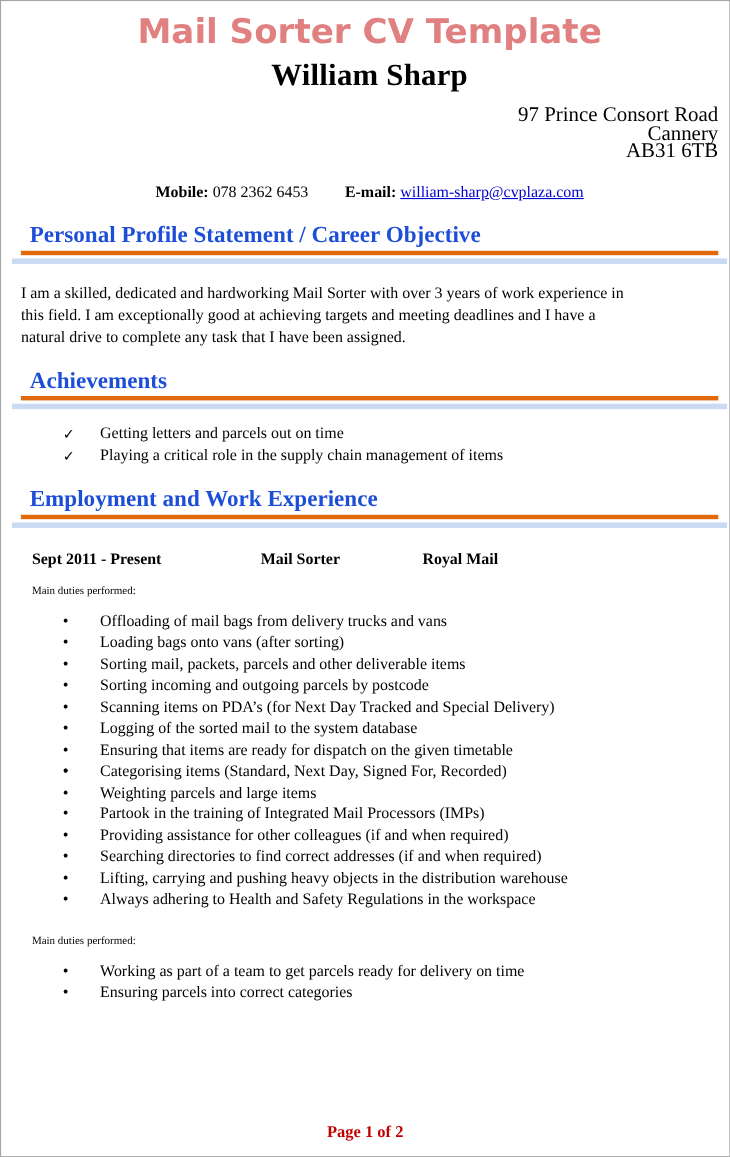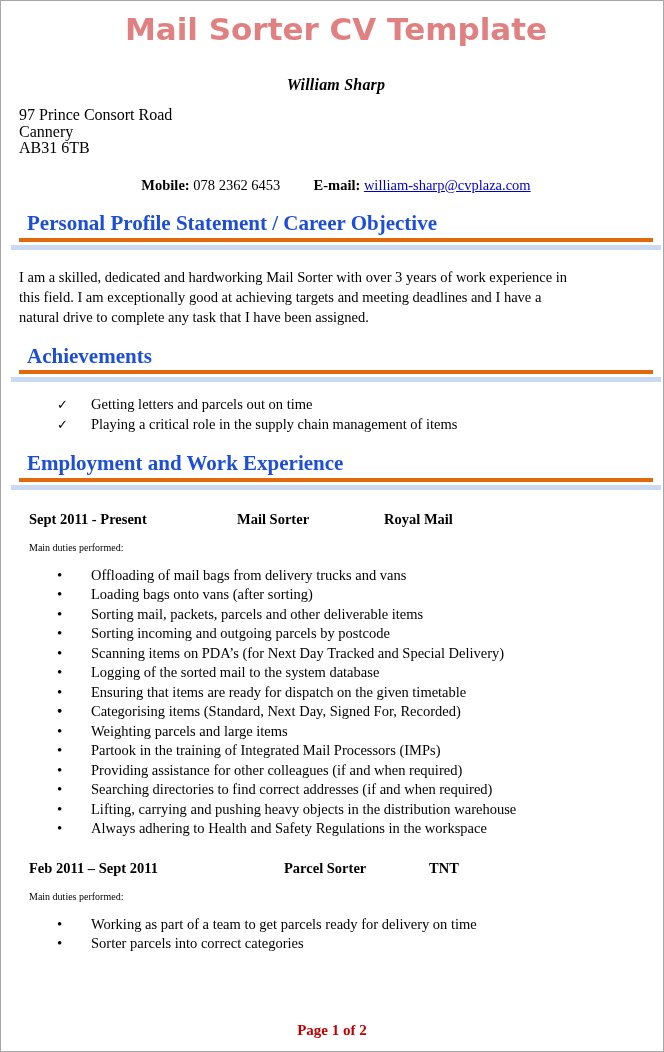--- a/index.html
+++ b/index.html
@@ -33,29 +33,28 @@
     font-weight: bold;
     font-size: 31px;
     line-height: 1;
     color: #E08080;
     margin: 13px 0 0 0;
     letter-spacing: 0px;
   }
   .person-name {
     text-align: center;
     font-weight: bold;
-    font-size: 16px;
-    line-height: 1;
-    margin: 32px 0 0 0;
+    font-size: 28px;
+    line-height: 1;
+    margin: 10px 0 0 0;
     letter-spacing: 0.2px;
-    font-style: italic;
   }
   .address-block {
-    text-align: left;
-    font-size: 16px;
+    text-align: right;
+    font-size: 19px;
     line-height: 16.5px;
     margin: 14px 0 0 0;
   }
   .address-block div { white-space: pre; }
 
   .contact-line {
     text-align: center;
     font-size: 14.5px;
     line-height: 1;
     margin: 21px 0 0 0;
@@ -223,29 +222,24 @@
               <li><span class="marker">•</span><span>Categorising items (Standard, Next Day, Signed For, Recorded)</span></li>
               <li><span class="marker">•</span><span>Weighting parcels and large items</span></li>
               <li><span class="marker">•</span><span>Partook in the training of Integrated Mail Processors (IMPs)</span></li>
               <li><span class="marker">•</span><span>Providing assistance for other colleagues (if and when required)</span></li>
               <li><span class="marker">•</span><span>Searching directories to find correct addresses (if and when required)</span></li>
               <li><span class="marker">•</span><span>Lifting, carrying and pushing heavy objects in the distribution warehouse</span></li>
               <li><span class="marker">•</span><span>Always adhering to Health and Safety Regulations in the workspace</span></li>
             </ul>
           </div>
           <div class="job">
-            <div class="job-header">
-              <span class="col-date">Feb 2011 – Sept 2011</span>
-              <span class="col-title" style="left: 265px;">Parcel Sorter</span>
-              <span class="col-employer" style="left: 410px;">TNT</span>
-            </div>
             <div class="job-duties-label">Main duties performed:</div>
             <ul class="cv-list bullet-list">
               <li><span class="marker">•</span><span>Working as part of a team to get parcels ready for delivery on time</span></li>
-              <li><span class="marker">•</span><span>Sorter parcels into correct categories</span></li>
+              <li><span class="marker">•</span><span>Ensuring parcels into correct categories</span></li>
             </ul>
           </div>
         </div>
     </div>
 
   </div>
 
   <div class="page-footer">Page 1 of 2</div>
 
 </div>

